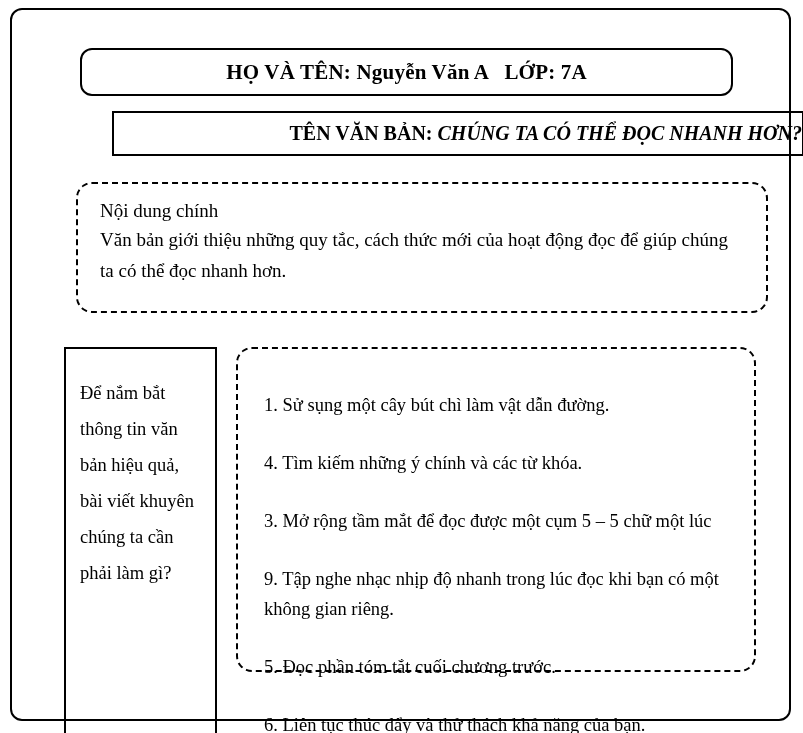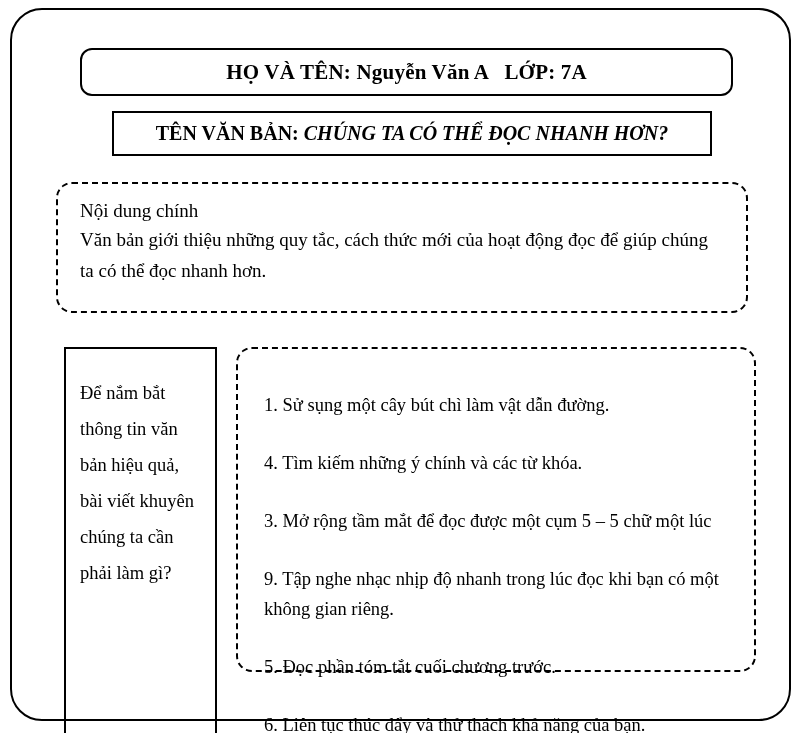--- a/index.html
+++ b/index.html
@@ -16,21 +16,21 @@
     overflow: hidden;
   }
 
   .page-frame {
     position: absolute;
     left: 10px;
     top: 8px;
     width: 781px;
     height: 713px;
     border: 2px solid #000;
-    border-radius: 32px;
+    border-radius: 12px;
     box-sizing: border-box;
   }
 
   .header-box {
     position: absolute;
     left: 68px;
     top: 38px;
     width: 653px;
     height: 48px;
     border: 2px solid #000;
@@ -44,40 +44,40 @@
     font-size: 21px;
     font-weight: bold;
     letter-spacing: 0.2px;
     white-space: pre;
   }
 
   .title-box {
     position: absolute;
     left: 100px;
     top: 101px;
-    width: 600px;
+    width: 692px;
     height: 45px;
     border: 2px solid #000;
     box-sizing: border-box;
     display: flex;
     align-items: center;
-    justify-content: center;
+    justify-content: flex-end;
   }
   .title-line {
     font-size: 20px;
     font-weight: bold;
     white-space: pre;
   }
   .title-line .doc-title {
     font-style: italic;
   }
 
   .main-box {
     position: absolute;
-    left: 44px;
+    left: 64px;
     top: 172px;
     width: 692px;
     height: 131px;
     border: 2px dashed #000;
     border-radius: 16px;
     box-sizing: border-box;
     padding: 12px 22px;
   }
   .main-label {
     font-size: 19px;

